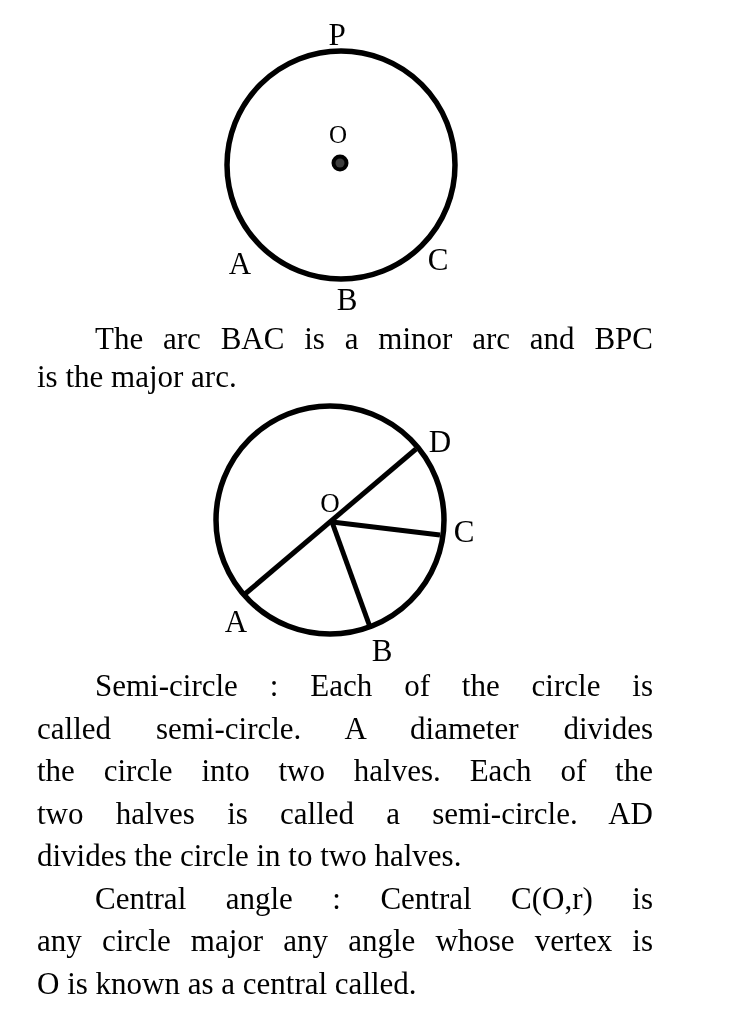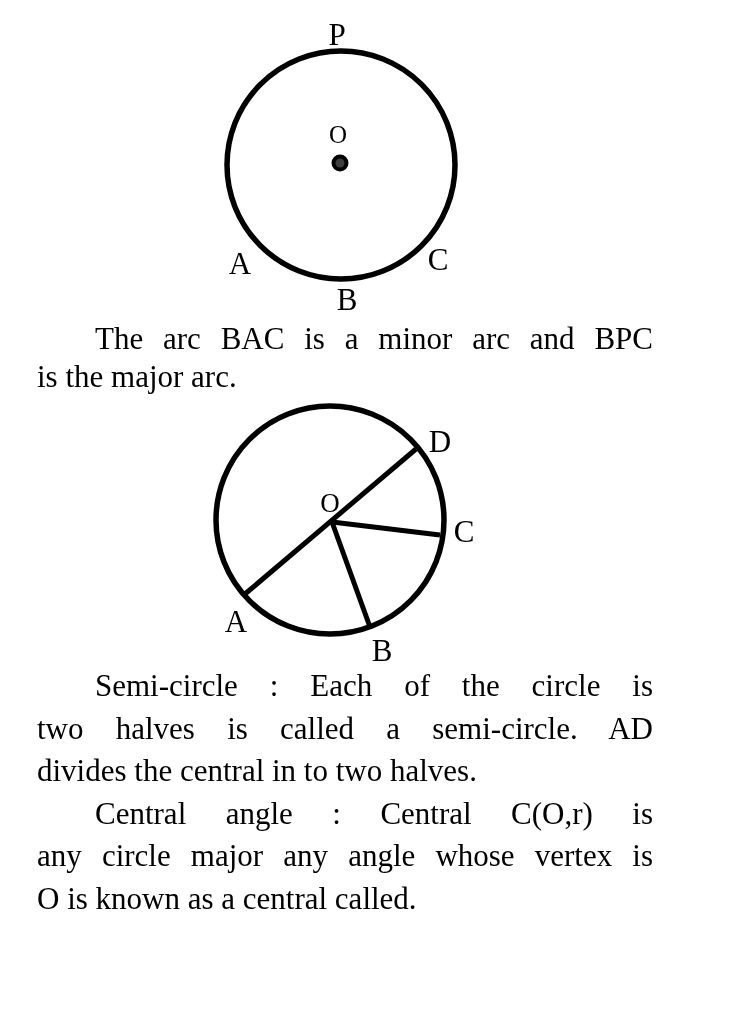--- a/index.html
+++ b/index.html
@@ -65,18 +65,20 @@
     <text x="260" y="54" text-anchor="middle" class="pt-label">D</text>
     <text x="150" y="114" text-anchor="middle" class="center-label-2">O</text>
     <text x="284" y="144" text-anchor="middle" class="pt-label">C</text>
     <text x="56" y="234" text-anchor="middle" class="pt-label">A</text>
     <text x="202" y="263" text-anchor="middle" class="pt-label">B</text>
   </svg>
 </div>
 
 <div class="para para-body">
   <div class="jline indent"><span class="lead">Semi-circle :</span> <span>Each of the circle is</span></div>
+  <div class="jline">called semi-circle. A diameter divides</div>
+  <div class="jline">the circle into two halves. Each of the</div>
   <div class="jline">two halves is called a semi-circle. AD</div>
-  <div class="jline last">divides the central in to two halves.</div>
+  <div class="jline last">divides the circle in to two halves.</div>
   <div class="jline indent"><span class="lead">Central angle :</span> <span>Central C(O,r) is</span></div>
   <div class="jline">any circle major any angle whose vertex is</div>
   <div class="jline last">O is known as a central called.</div>
 </div>
 
 </body></html>

